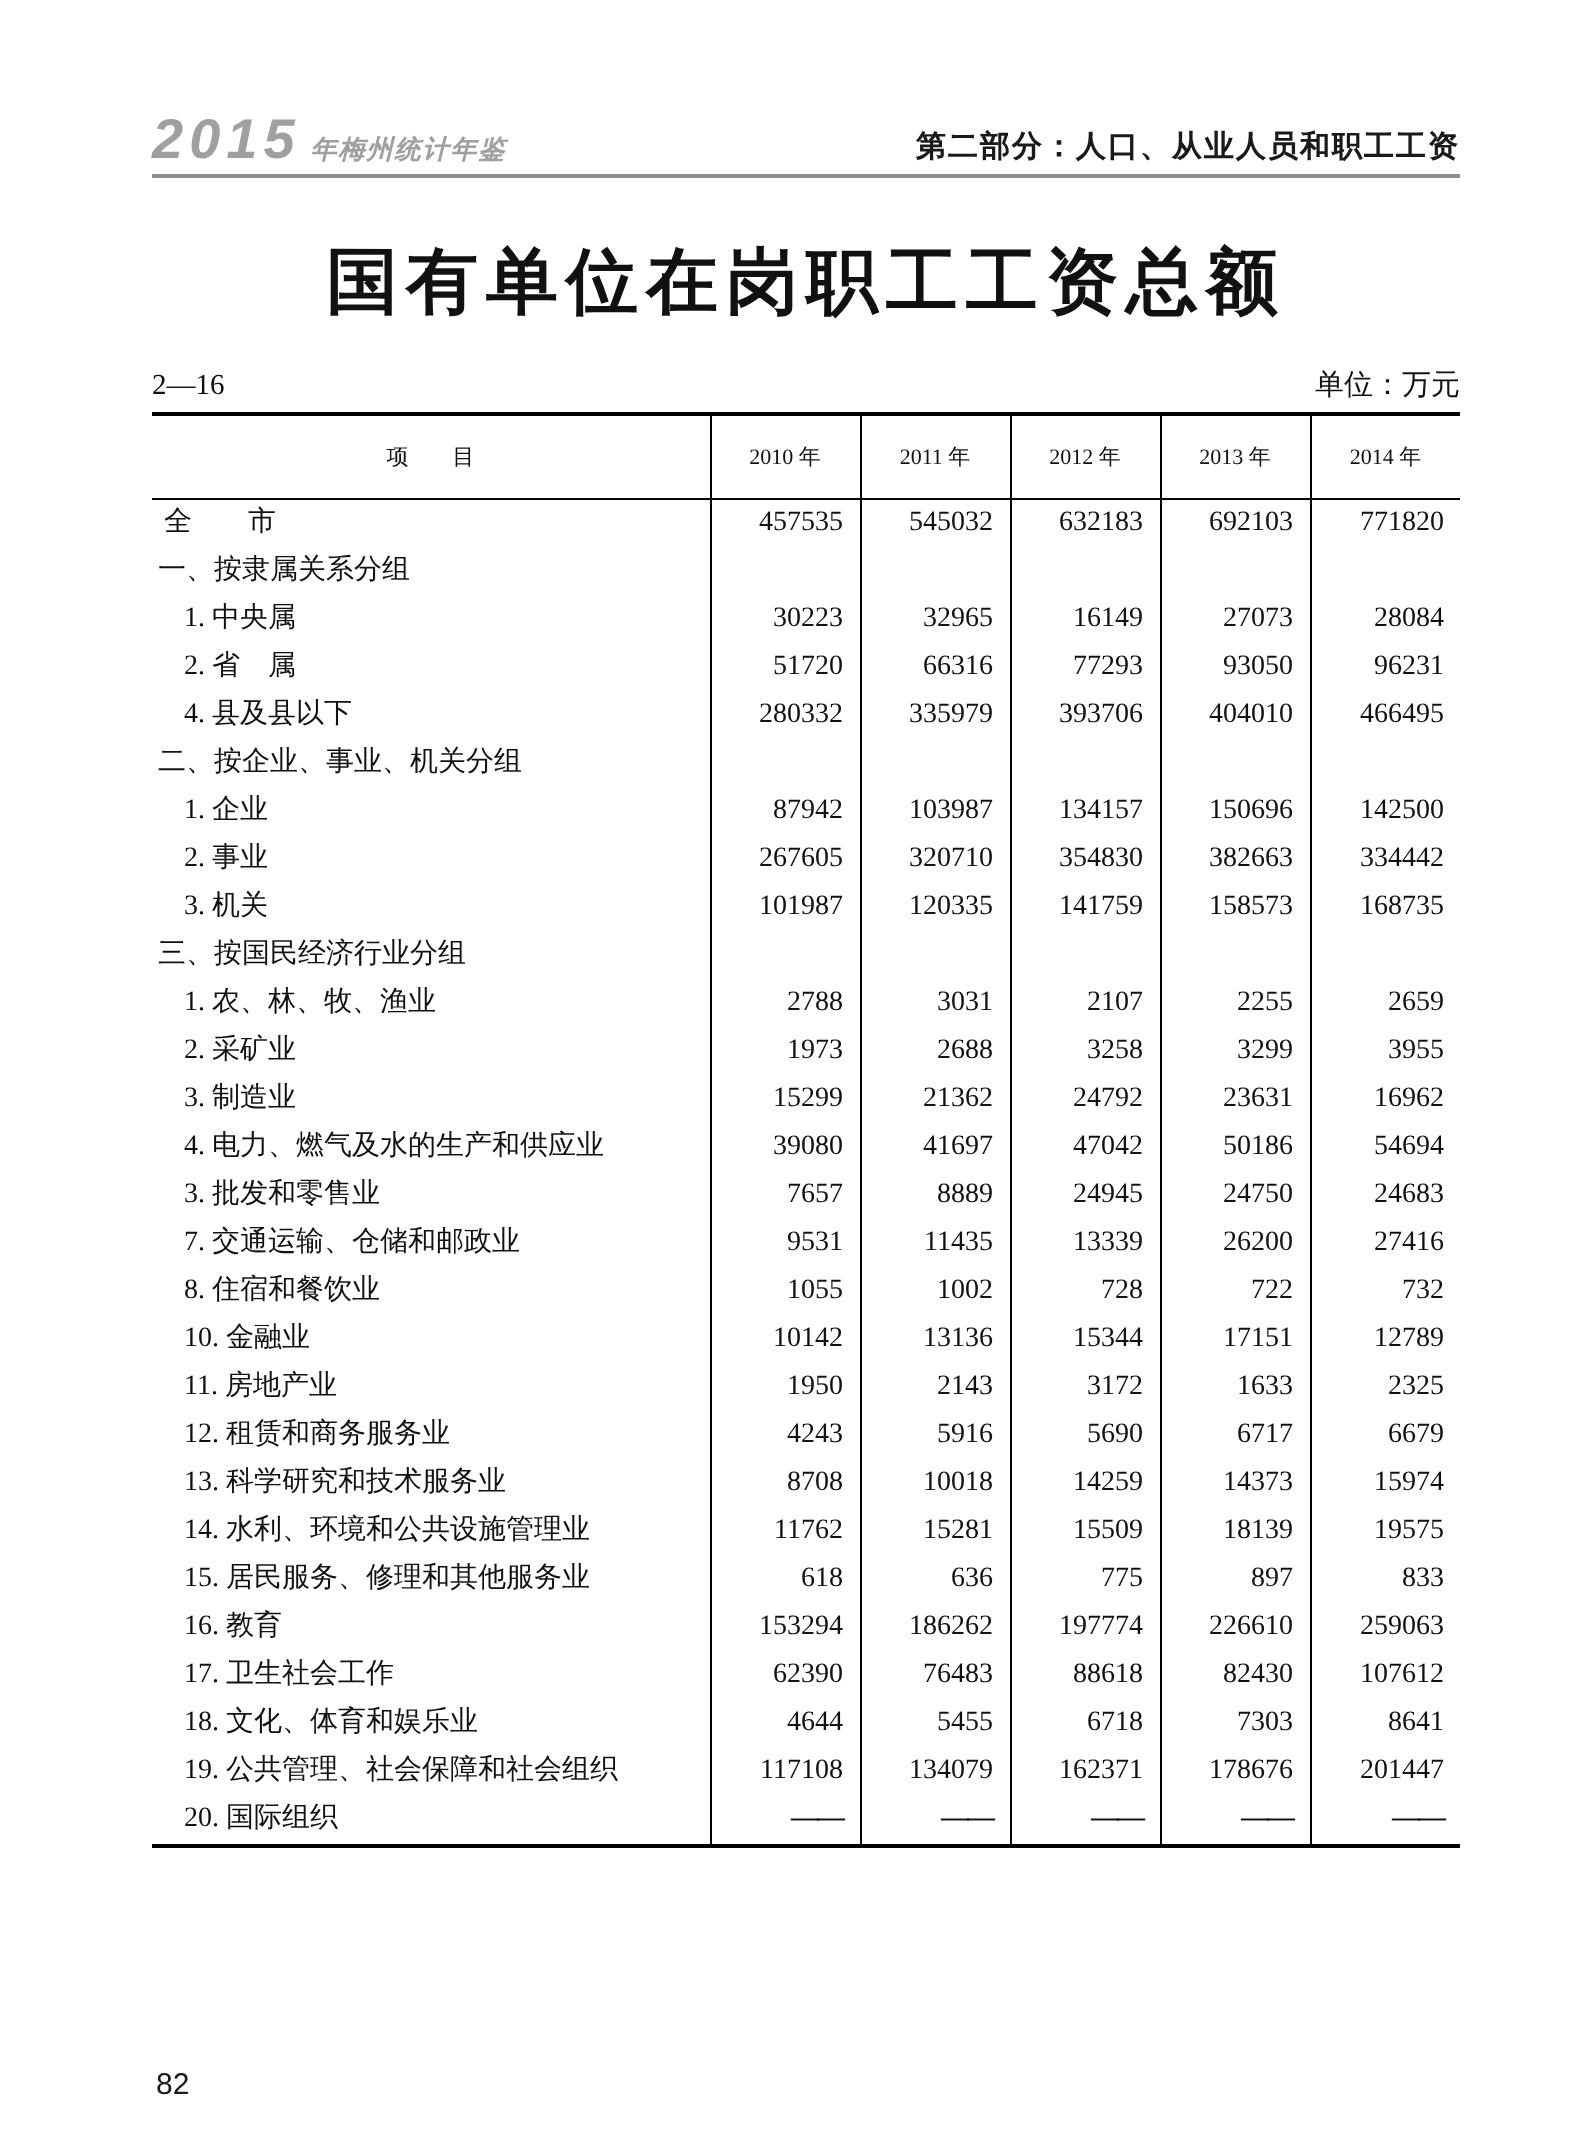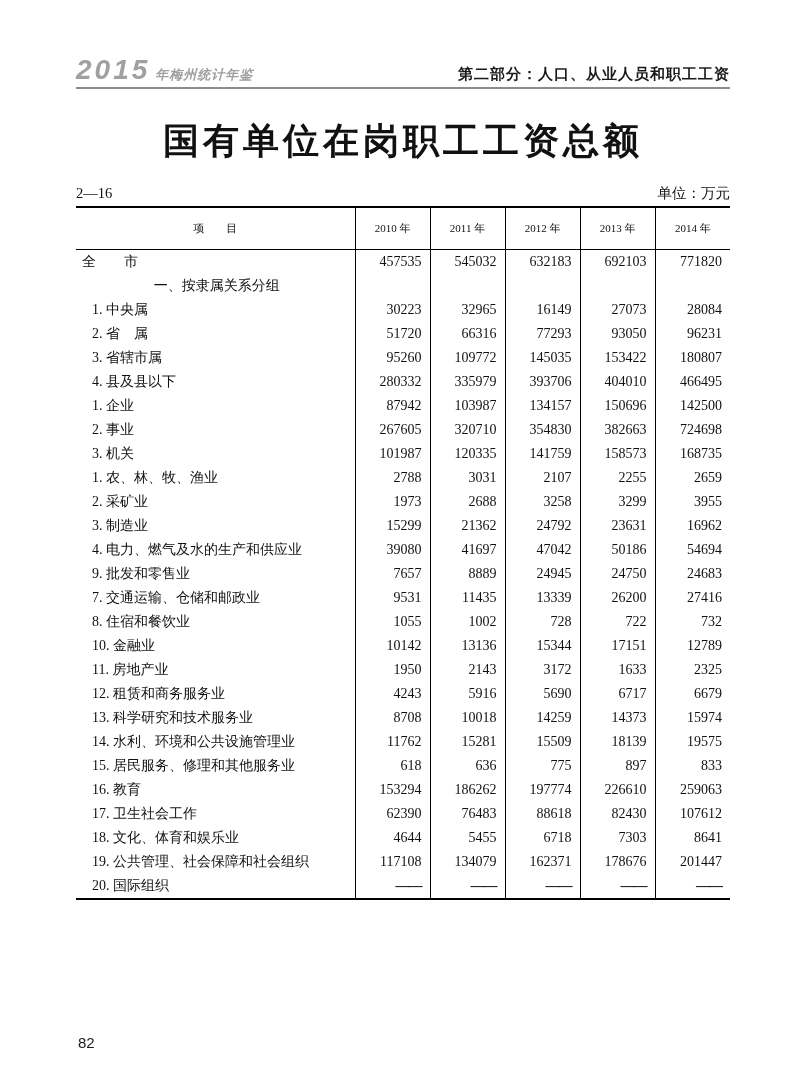--- a/index.html
+++ b/index.html
@@ -43,21 +43,21 @@
     border-top:2.5px solid #000; border-bottom:2.5px solid #000;
   }
   table.stat thead th {
     font-weight:normal; font-size:11px; height:41px;
     border-bottom:1.5px solid #000; text-align:center; padding:0;
   }
   table.stat th.yearcol, table.stat td.val { border-left:1px solid #000; }
   table.stat tbody td { height:24px; padding:0; font-size:14px; line-height:1; }
   td.label { text-align:left; white-space:nowrap; overflow:hidden; }
   td.label.total { padding-left:6px; }
-  td.label.group { padding-left:3px;text-align:center; }
+  td.label.group { padding-left:3px; }
   td.label.item  { padding-left:16px; }
   td.val { text-align:right; padding-right:8px !important; font-size:13.5px; }
   td.val.dash { letter-spacing:-1px; font-weight:bold; }
 
   
   .page-number {
     position:absolute; left:78px; top:1022px;
     font-family:"Liberation Sans","DejaVu Sans",sans-serif;
     font-size:15px; color:#1a1a1a;
   }
@@ -130,60 +130,68 @@
           </tr>
           <tr>
             <td class="label item">2. 省　属</td>
             <td class="val">51720</td>
             <td class="val">66316</td>
             <td class="val">77293</td>
             <td class="val">93050</td>
             <td class="val">96231</td>
           </tr>
           <tr>
-            <td class="label item">3. 省辖市属</td>
-            <td class="val">95260</td>
-            <td class="val">109772</td>
-            <td class="val">145035</td>
-            <td class="val">153422</td>
-            <td class="val">180807</td>
-          </tr>
-          <tr>
             <td class="label item">4. 县及县以下</td>
             <td class="val">280332</td>
             <td class="val">335979</td>
             <td class="val">393706</td>
             <td class="val">404010</td>
             <td class="val">466495</td>
           </tr>
           <tr>
+            <td class="label group">二、按企业、事业、机关分组</td>
+            <td class="val"></td>
+            <td class="val"></td>
+            <td class="val"></td>
+            <td class="val"></td>
+            <td class="val"></td>
+          </tr>
+          <tr>
             <td class="label item">1. 企业</td>
             <td class="val">87942</td>
             <td class="val">103987</td>
             <td class="val">134157</td>
             <td class="val">150696</td>
             <td class="val">142500</td>
           </tr>
           <tr>
             <td class="label item">2. 事业</td>
             <td class="val">267605</td>
             <td class="val">320710</td>
             <td class="val">354830</td>
             <td class="val">382663</td>
-            <td class="val">724698</td>
+            <td class="val">334442</td>
           </tr>
           <tr>
             <td class="label item">3. 机关</td>
             <td class="val">101987</td>
             <td class="val">120335</td>
             <td class="val">141759</td>
             <td class="val">158573</td>
             <td class="val">168735</td>
           </tr>
           <tr>
+            <td class="label group">三、按国民经济行业分组</td>
+            <td class="val"></td>
+            <td class="val"></td>
+            <td class="val"></td>
+            <td class="val"></td>
+            <td class="val"></td>
+          </tr>
+          <tr>
             <td class="label item">1. 农、林、牧、渔业</td>
             <td class="val">2788</td>
             <td class="val">3031</td>
             <td class="val">2107</td>
             <td class="val">2255</td>
             <td class="val">2659</td>
           </tr>
           <tr>
             <td class="label item">2. 采矿业</td>
             <td class="val">1973</td>
@@ -202,21 +210,21 @@
           </tr>
           <tr>
             <td class="label item">4. 电力、燃气及水的生产和供应业</td>
             <td class="val">39080</td>
             <td class="val">41697</td>
             <td class="val">47042</td>
             <td class="val">50186</td>
             <td class="val">54694</td>
           </tr>
           <tr>
-            <td class="label item">9. 批发和零售业</td>
+            <td class="label item">3. 批发和零售业</td>
             <td class="val">7657</td>
             <td class="val">8889</td>
             <td class="val">24945</td>
             <td class="val">24750</td>
             <td class="val">24683</td>
           </tr>
           <tr>
             <td class="label item">7. 交通运输、仓储和邮政业</td>
             <td class="val">9531</td>
             <td class="val">11435</td>

